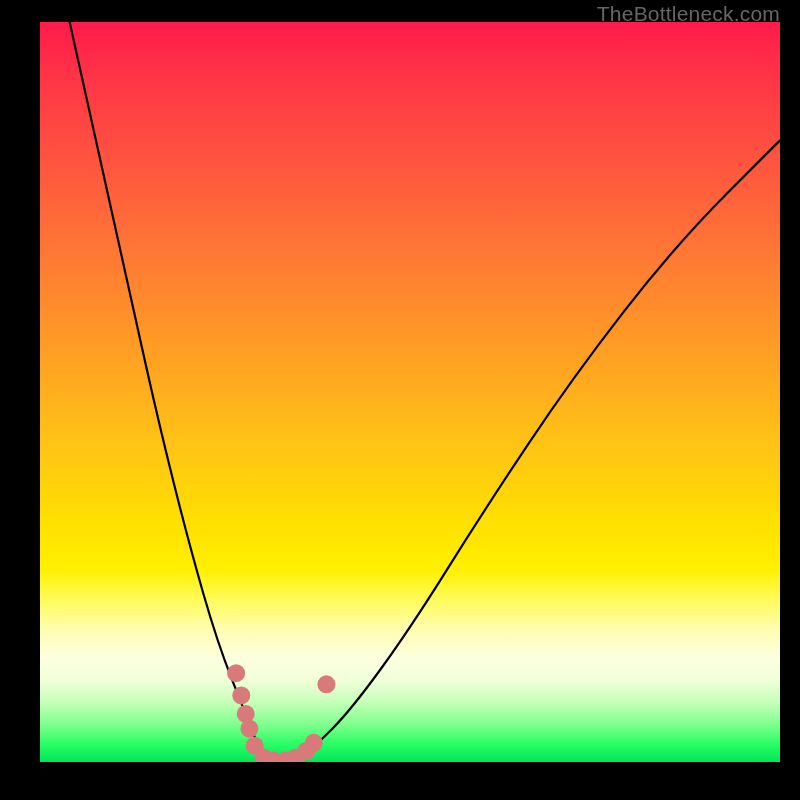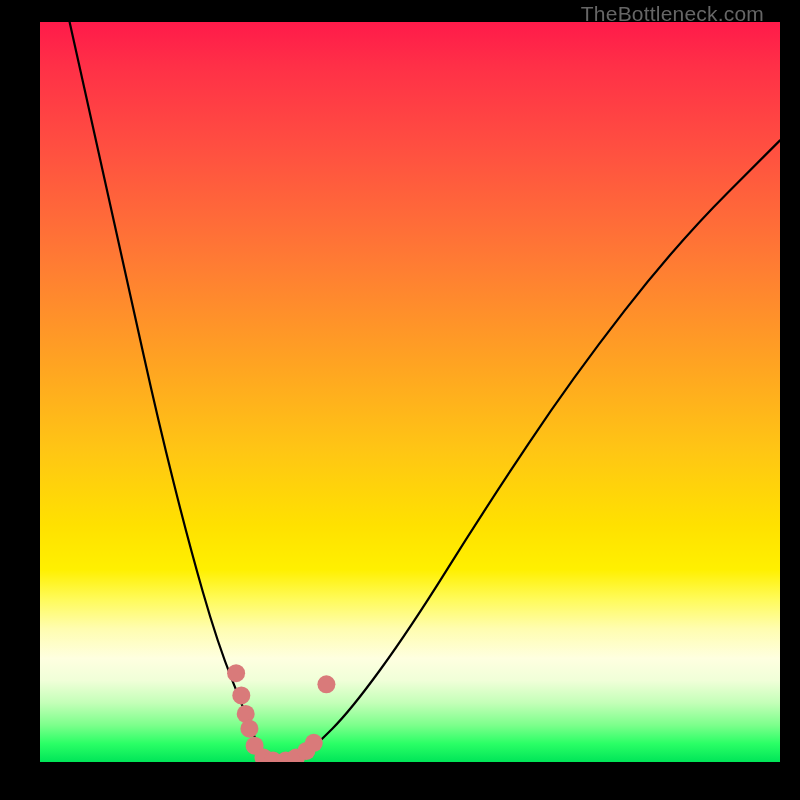--- a/index.html
+++ b/index.html
@@ -40,21 +40,21 @@
       #f0ffd8 89%,
       #c4ffb8 92%,
       #7dff8c 95%,
       #2bff66 97.5%,
       #00e558 100%
     );
   }
   .watermark {
     position: absolute;
     top: 2px;
-    right: 36px;
+    right: 20px;
     color: #666;
     font-size: 21px;
     font-weight: 400;
     letter-spacing: 0.2px;
   }
   svg {
     position: absolute;
     left: 0;
     top: 0;
   }

